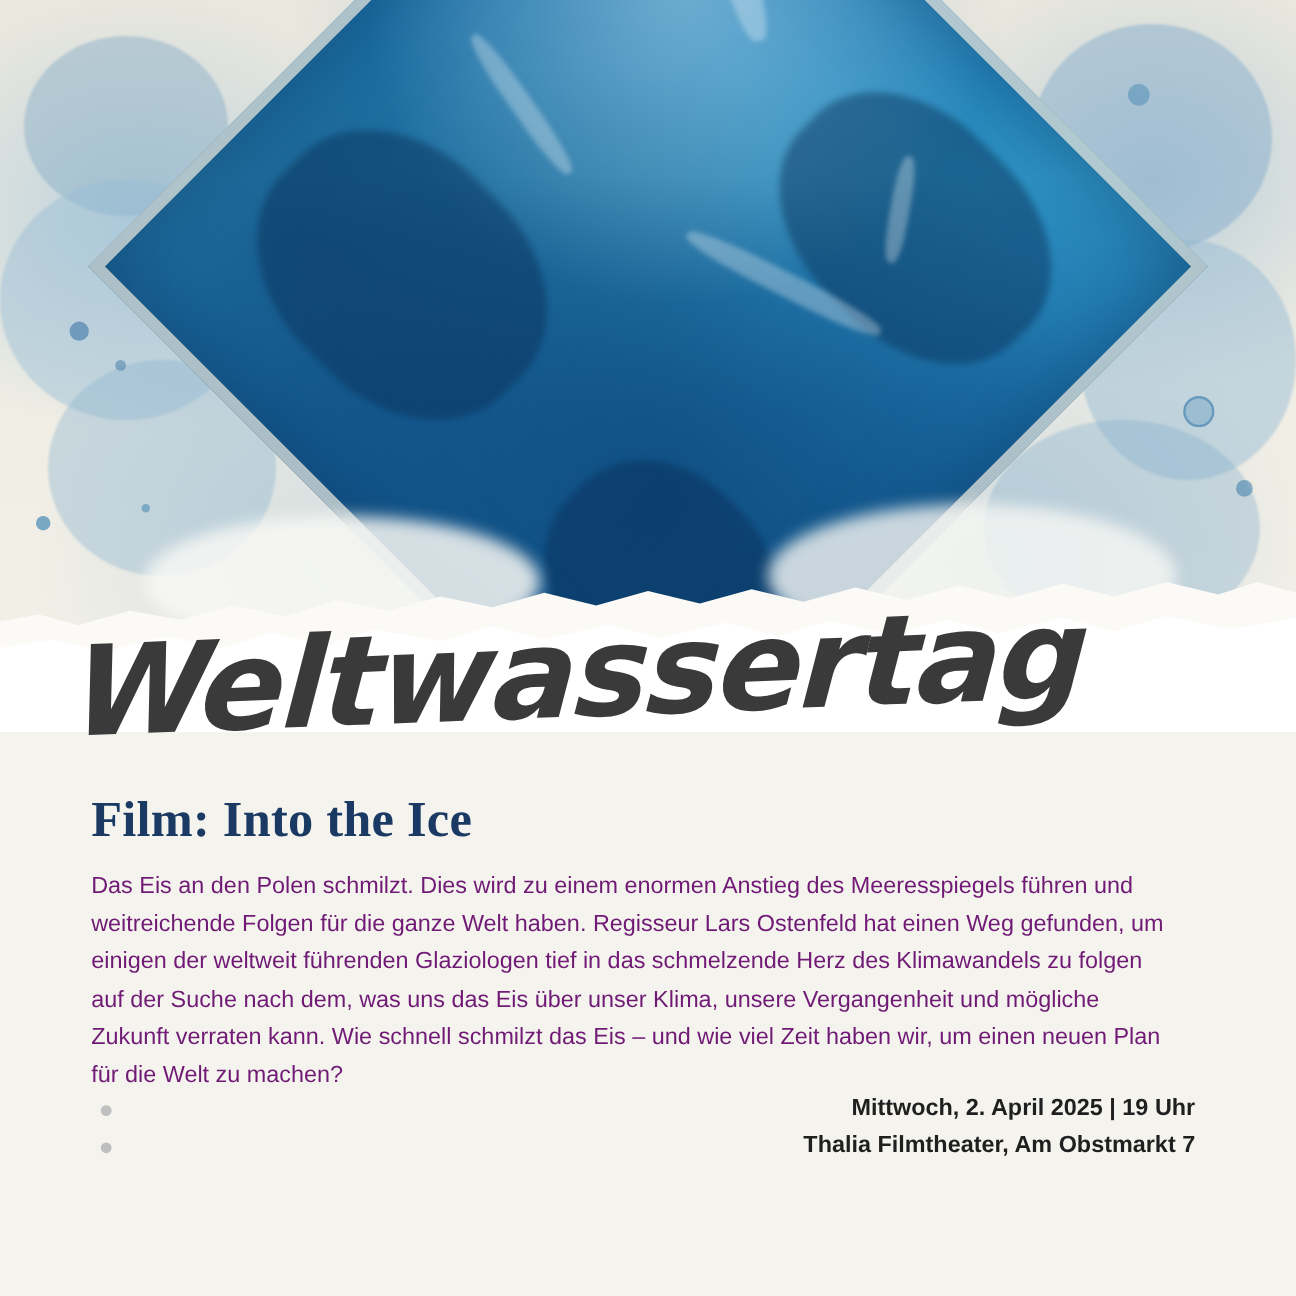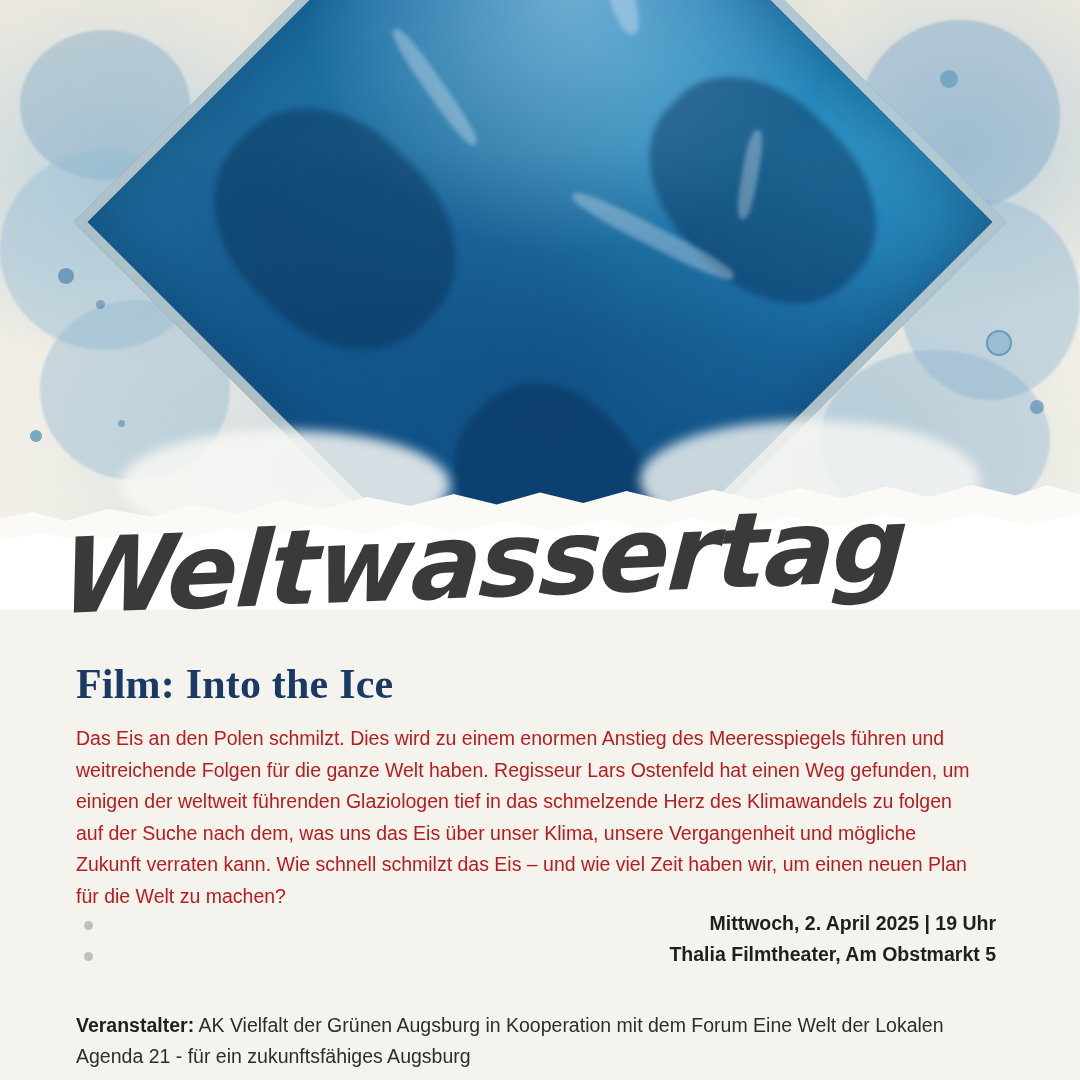--- a/index.html
+++ b/index.html
@@ -158,21 +158,21 @@
   }
 
   .body-text {
     position: absolute;
     left: 76px;
     top: 203px;
     width: 908px;
     font-family: "Liberation Sans", sans-serif;
     font-size: 19.5px;
     line-height: 31.5px;
-    color: #b91c1c;
+    color: #701a75;
   }
 
   .facts {
     position: absolute;
     left: 76px;
     top: 388px;
     width: 920px;
     margin: 0;
     padding: 0;
     list-style: none;
@@ -265,22 +265,19 @@
 
     <div class="body-text">Das Eis an den Polen schmilzt. Dies wird zu einem enormen Anstieg des Meeresspiegels führen und weitreichende Folgen für die ganze Welt haben. Regisseur Lars Ostenfeld hat einen Weg gefunden, um einigen der weltweit führenden Glaziologen tief in das schmelzende Herz des Klimawandels zu folgen auf der Suche nach dem, was uns das Eis über unser Klima, unsere Vergangenheit und mögliche Zukunft verraten kann. Wie schnell schmilzt das Eis – und wie viel Zeit haben wir, um einen neuen Plan für die Welt zu machen?</div>
 
     <ul class="facts">
       <li>
         <span class="bullet"></span>
         <span>Mittwoch, 2. April 2025 | 19 Uhr</span>
       </li>
       <li>
         <span class="bullet"></span>
-        <span>Thalia Filmtheater, Am Obstmarkt 5</span>
+        <span>Thalia Filmtheater, Am Obstmarkt 7</span>
       </li>
     </ul>
 
-    <div class="organizer">
-      <b>Veranstalter:</b><span> AK Vielfalt der Grünen Augsburg in Kooperation mit dem Forum Eine Welt der Lokalen Agenda 21 - für ein zukunftsfähiges Augsburg</span>
-    </div>
 
   </div>
 </div>
 
 </body></html>

